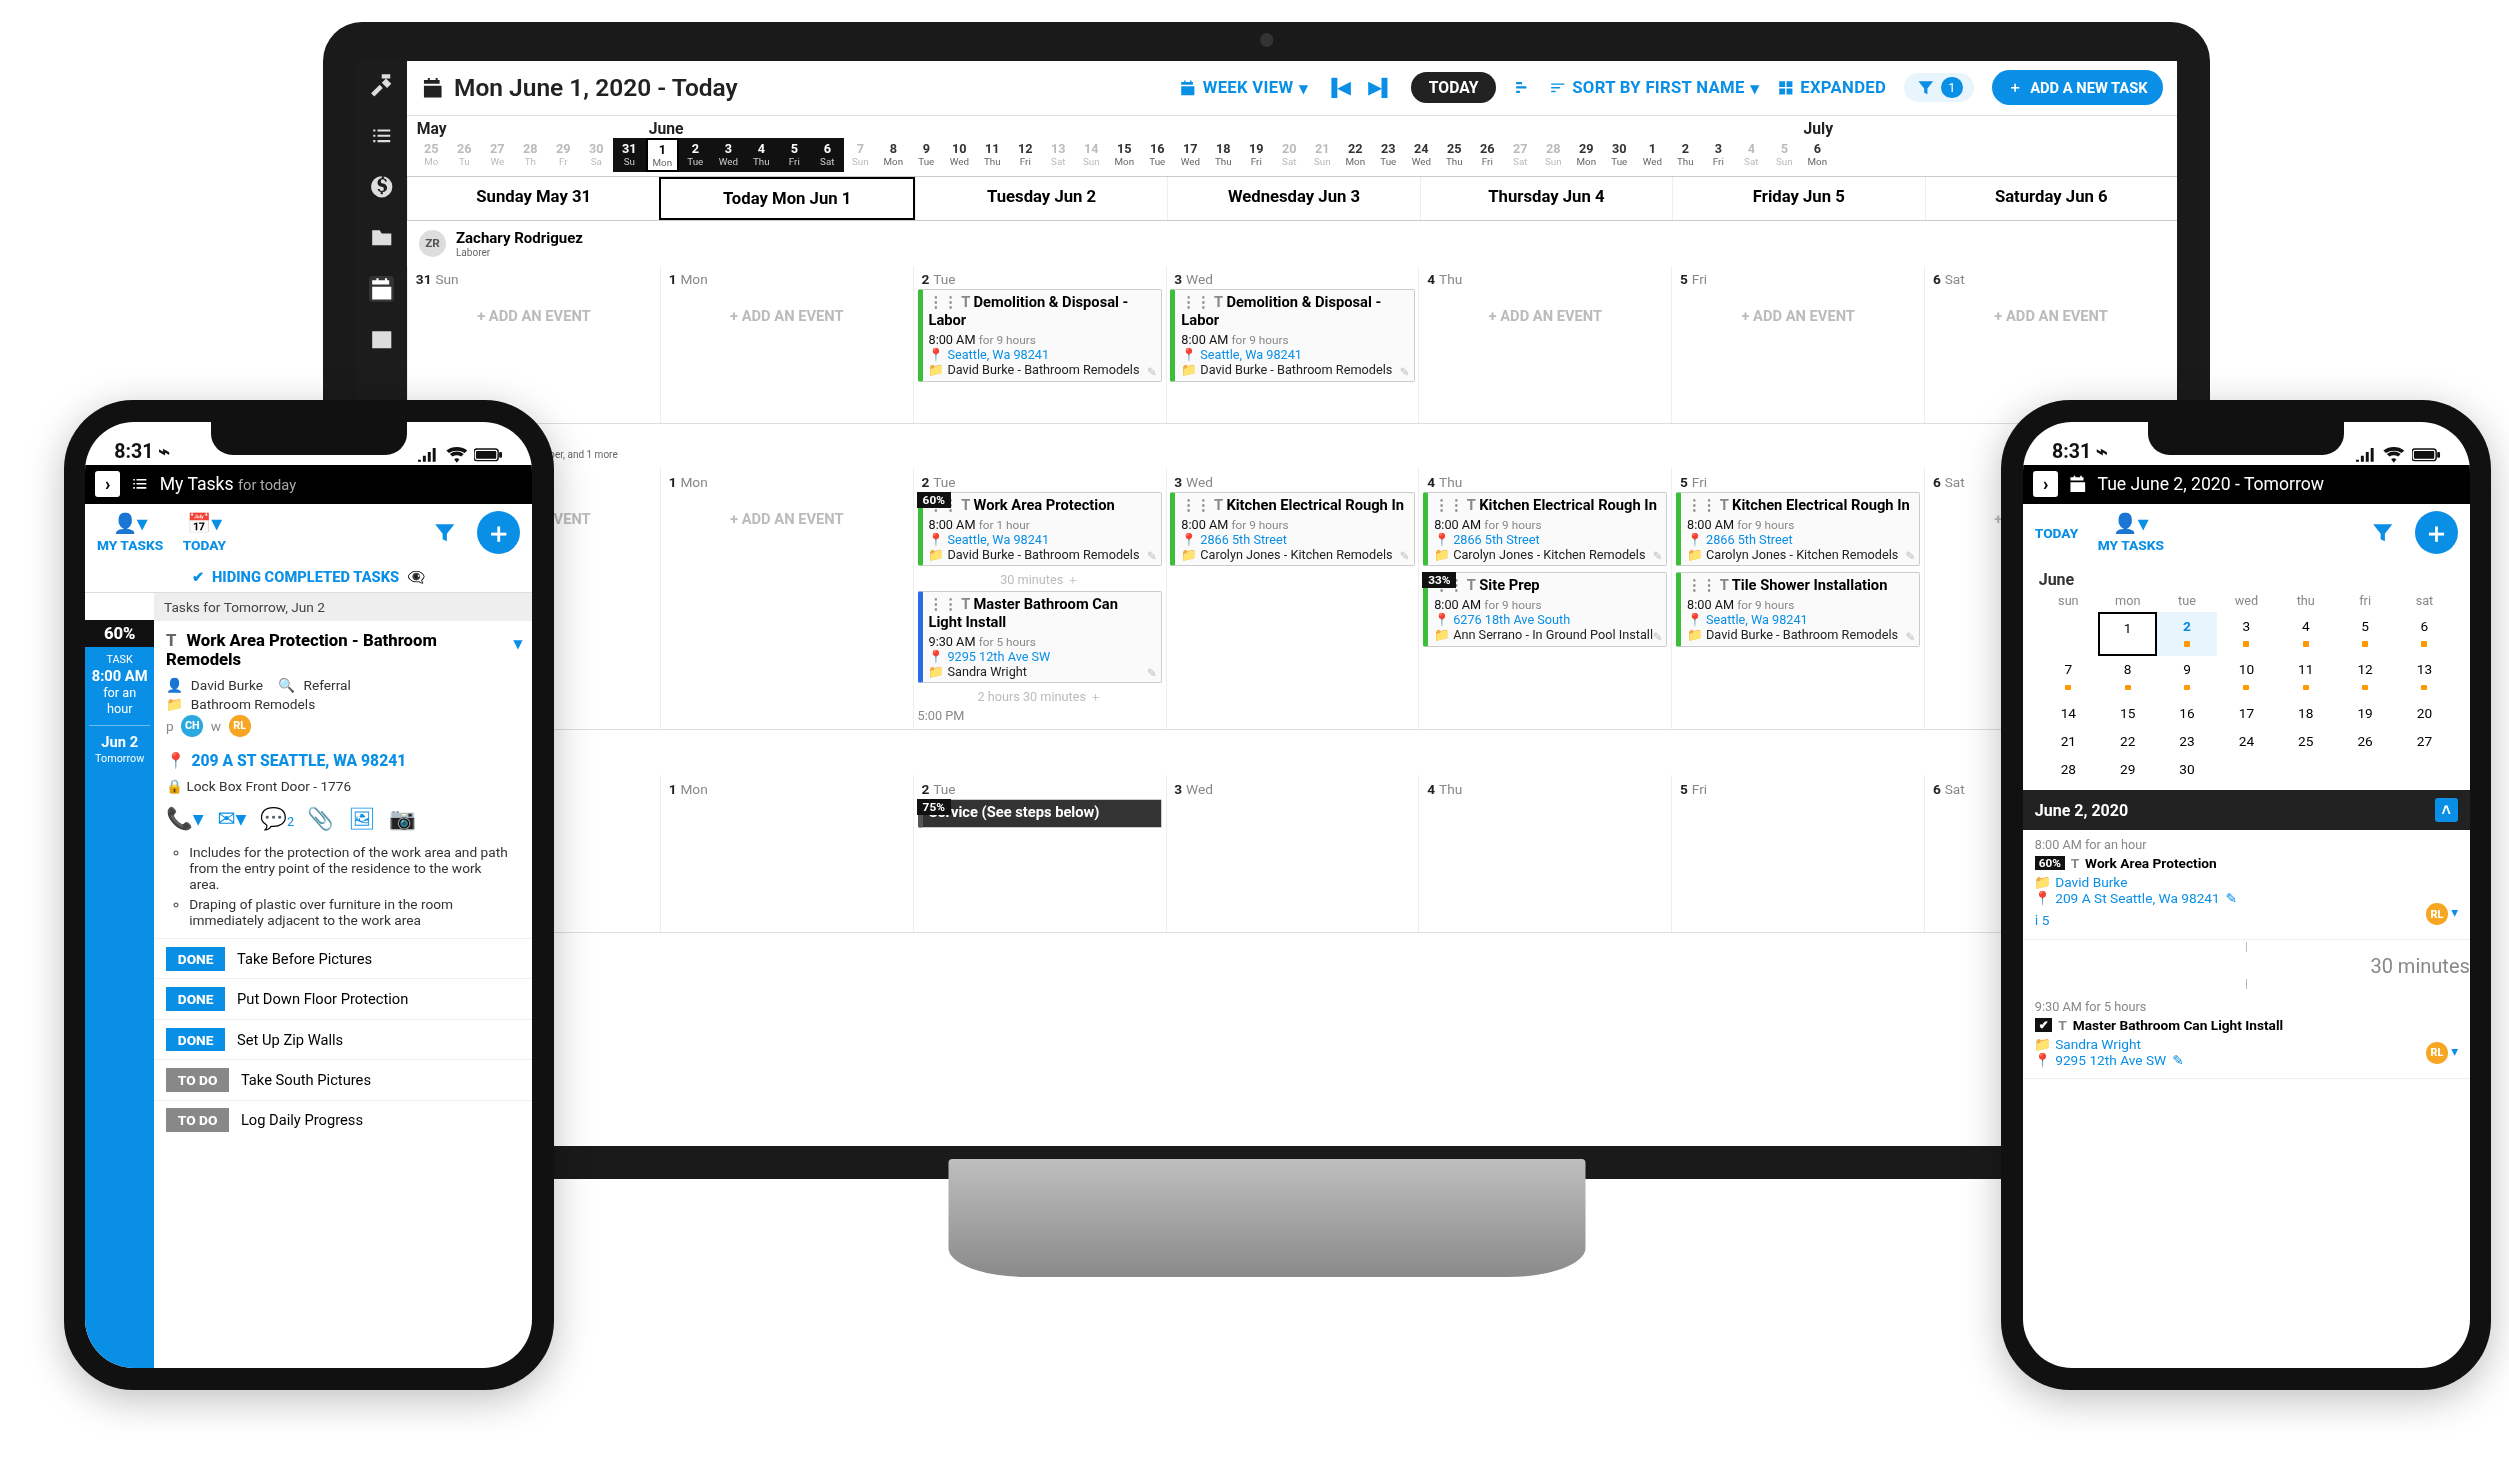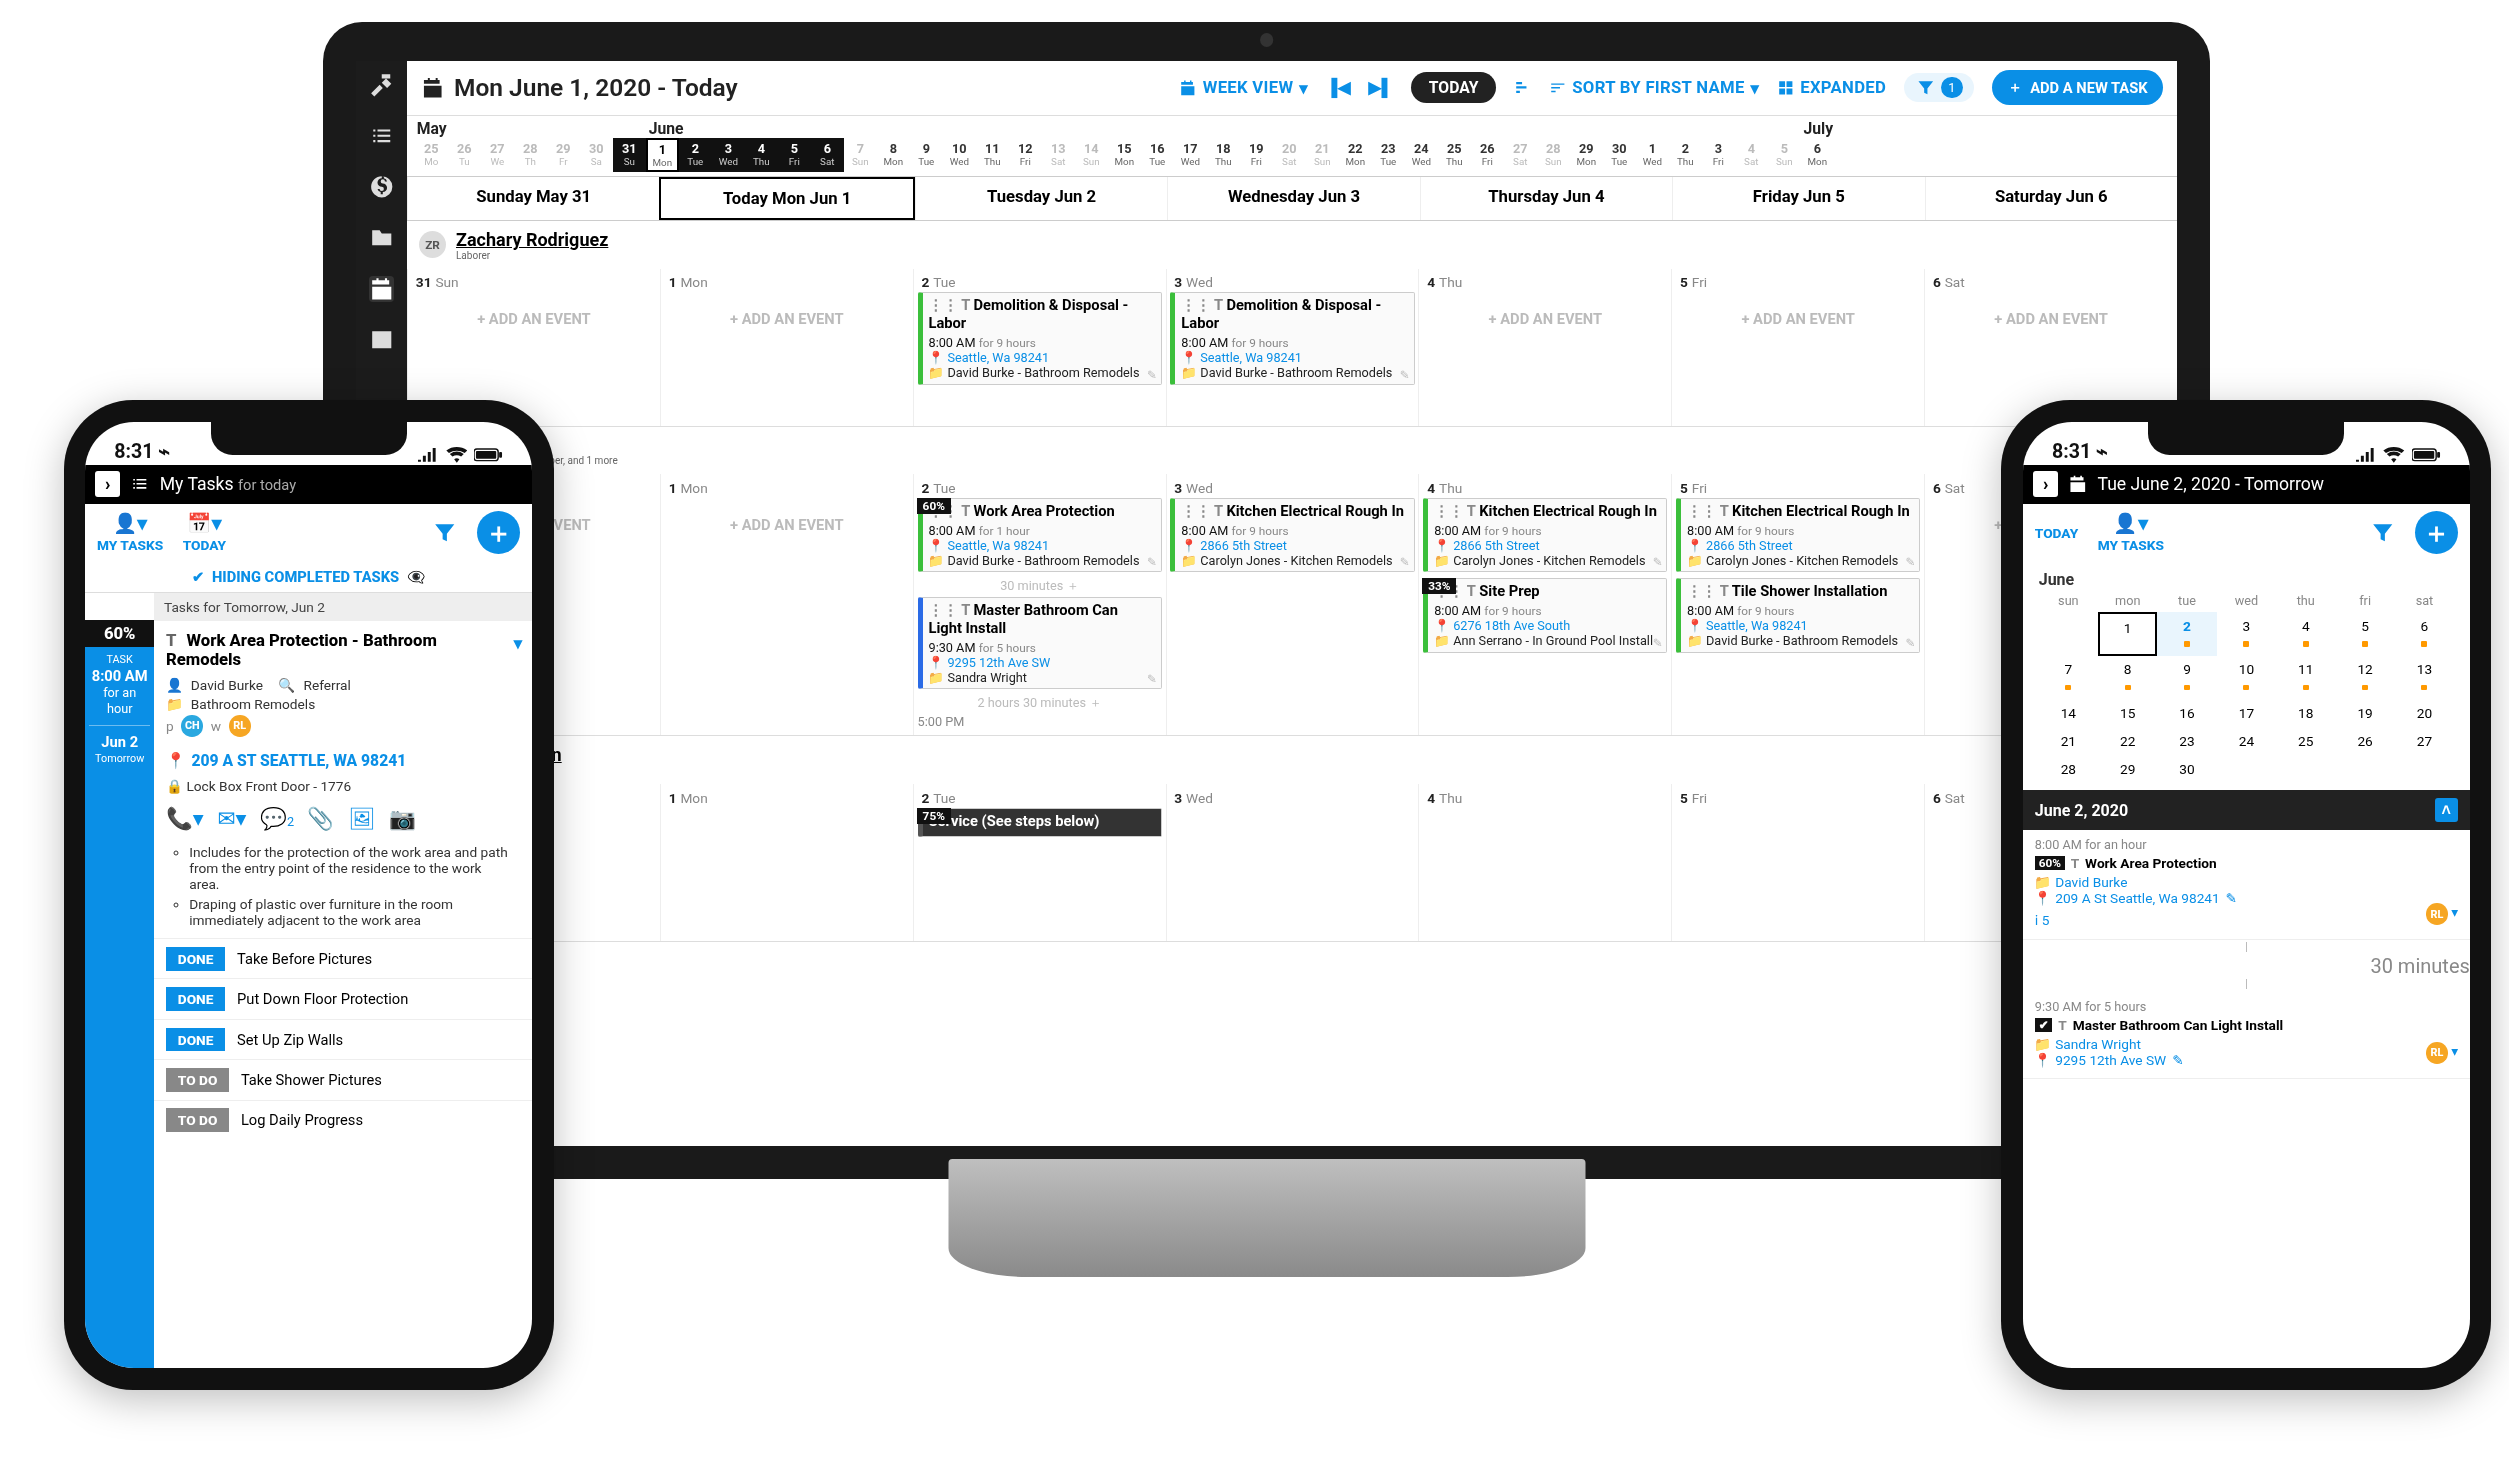--- a/index.html
+++ b/index.html
@@ -72,21 +72,21 @@
 
   
   .day-headers { display:flex; border-bottom:1px solid #ccc; background:#fff; }
   .dh-cell { flex:1; text-align:center; font-weight:700; padding:9.8px 0; font-size:16.7px; border-left:1px solid #eee; }
   .dh-cell.today { border:2px solid #000; }
 
   
   .person-row { border-bottom:1px solid #ddd; }
   .person-header { display:flex; align-items:center; gap:9.8px; padding:7.8px 11.8px; }
   .avatar-sm { width:27.4px; height:27.4px; border-radius:50%; background:#ddd; color:#555; display:inline-flex; align-items:center; justify-content:center; font-size:11.8px; font-weight:700; }
-  .person-name { font-weight:700; font-size:18px;text-decoration:underline; }
+  .person-name { font-weight:700; font-size:15px; }
   .person-role { color:#666; font-size:10px; }
   .week-grid { display:flex; min-height:157px; }
   .week-col { flex:1; border-left:1px solid #eee; padding:3.9px; position:relative; }
   .col-label { font-size:13.7px; color:#888; padding:2px 3.9px; }
   .col-label strong { color:#222; margin-right:3.9px; }
   .add-event { color:#bbb; font-weight:700; font-size:14.7px; text-align:center; margin-top:18px; }
 
   .task-card {
     border:1px solid #ccc; border-left:5.9px solid #3bbf3b; background:#fafafa;
     border-radius:2px; padding:3.9px 5.9px; font-size:13.7px; margin-bottom:5.9px;
@@ -755,21 +755,21 @@
             <div class="check-item">
               <span class="chip done">DONE</span>
               <span>Put Down Floor Protection</span>
             </div>
             <div class="check-item">
               <span class="chip done">DONE</span>
               <span>Set Up Zip Walls</span>
             </div>
             <div class="check-item">
               <span class="chip todo">TO DO</span>
-              <span>Take Shower Pictures</span>
+              <span>Take South Pictures</span>
             </div>
             <div class="check-item">
               <span class="chip todo">TO DO</span>
               <span>Log Daily Progress</span>
             </div>
           </div>
       </div>
     </div>
   </div>
 </div>

